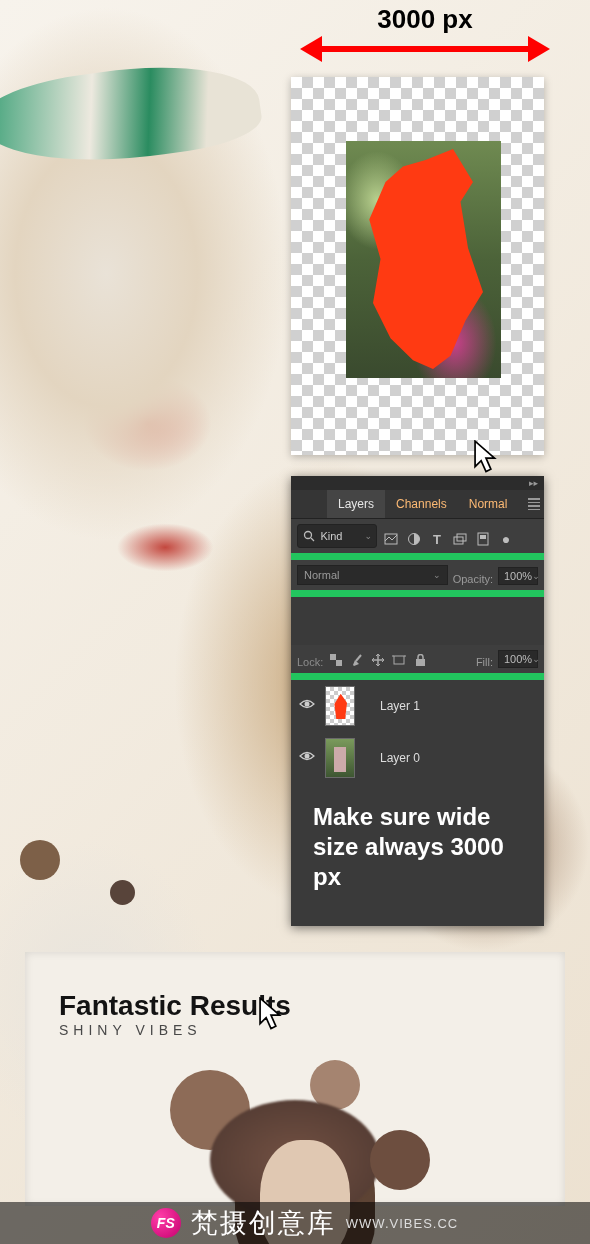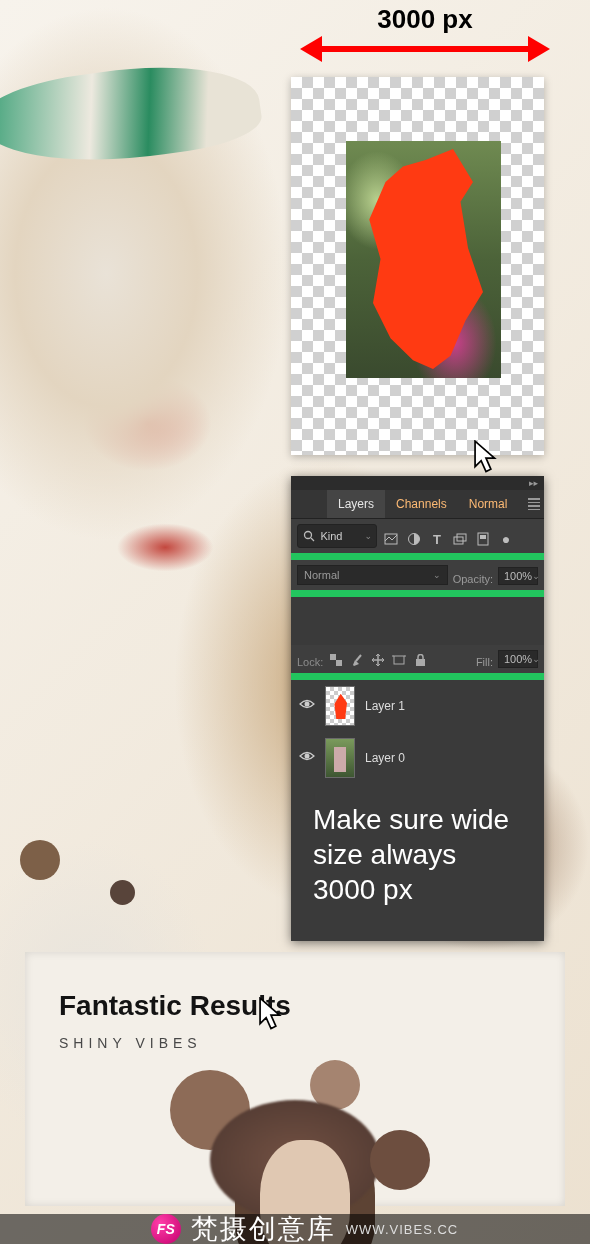--- a/index.html
+++ b/index.html
@@ -97,50 +97,50 @@
   .layer{display:flex;align-items:center;padding:6px 8px;gap:10px;}
   .eye{width:16px;height:16px;color:#ccc;}
   .thumb{width:30px;height:40px;border:1px solid #6a6a6a;background:#fff;position:relative;flex-shrink:0;
     background-image:
       linear-gradient(45deg,#ccc 25%,transparent 25%,transparent 75%,#ccc 75%),
       linear-gradient(45deg,#ccc 25%,transparent 25%,transparent 75%,#ccc 75%);
     background-size:8px 8px;background-position:0 0,4px 4px;}
   .thumb .tm1{position:absolute;inset:18% 25% 15% 30%;background:#ff3a12;clip-path:polygon(50% 0,100% 35%,85% 100%,15% 100%,0 40%);}
   .thumb.photo-t{background:linear-gradient(180deg,#7a9a5c,#3e5632);}
   .thumb.photo-t::after{content:"";position:absolute;inset:20% 28% 12% 30%;background:#caa;}
-  .layer-name{color:#ddd;font-size:12px;}
-
-  .instruction{padding:18px 22px 34px;color:#fff;font-size:28px;line-height:1.25;font-weight:400;}
+  .layer-name{color:#ddd;font-size:12px;margin-left:15px;}
+
+  .instruction{padding:18px 22px 34px;color:#fff;font-size:24px;line-height:1.25;font-weight:700;}
 
   
   .bottom{
     position:absolute; top:952px; left:25px; right:25px; bottom:38px;
     background:#f3efe8;
     box-shadow:0 0 8px rgba(0,0,0,.12) inset;
     padding:38px 34px 0;
     overflow:hidden;
   }
   .bt-title{font-size:28px;font-weight:800;color:#131313;}
-  .bt-sub{font-size:14px;letter-spacing:5px;color:#484848;margin-top:13px;}
+  .bt-sub{font-size:14px;letter-spacing:5px;color:#484848;margin-top:0;}
   .cursor2{position:absolute;top:997px;left:257px;z-index:6;}
 
   .result-art{
     position:absolute; left:60px; right:60px; top:1060px; height:200px;
   }
   .ra-splat{position:absolute;border-radius:50%;}
   .ra1{top:40px;left:150px;width:170px;height:120px;background:radial-gradient(ellipse,#735143,#4b362f);filter:blur(1px);}
   .ra2{top:10px;left:110px;width:80px;height:80px;background:#8d6b57;}
   .ra3{top:70px;left:310px;width:60px;height:60px;background:#6d4e3f;}
   .ra4{top:0px;left:250px;width:50px;height:50px;background:#a58470;}
   .face{position:absolute;top:80px;left:200px;width:90px;height:120px;background:#e0c8b2;border-radius:45% 45% 40% 40%;}
   .hair{position:absolute;top:60px;left:175px;width:140px;height:150px;background:#5d4334;border-radius:50% 50% 30% 30%;}
 
   
   .wm{
-    position:absolute;left:0;right:0;bottom:0;height:30px;
+    position:absolute;left:0;right:0;bottom:0;height:42px;
     background:rgba(0,0,0,.55);
     display:flex;align-items:center;justify-content:center;gap:10px;
     color:#fff;
     padding-left:19px;
   }
   .wm-badge{width:30px;height:30px;border-radius:50%;background:radial-gradient(circle at 30% 30%,#ff3da8,#c4006e);display:flex;align-items:center;justify-content:center;font-style:italic;font-weight:700;font-size:14px;}
   .wm-name{font-size:27px;letter-spacing:2px;font-weight:500;}
   .wm-url{font-size:13px;color:#ddd;letter-spacing:1px;}
 
   

